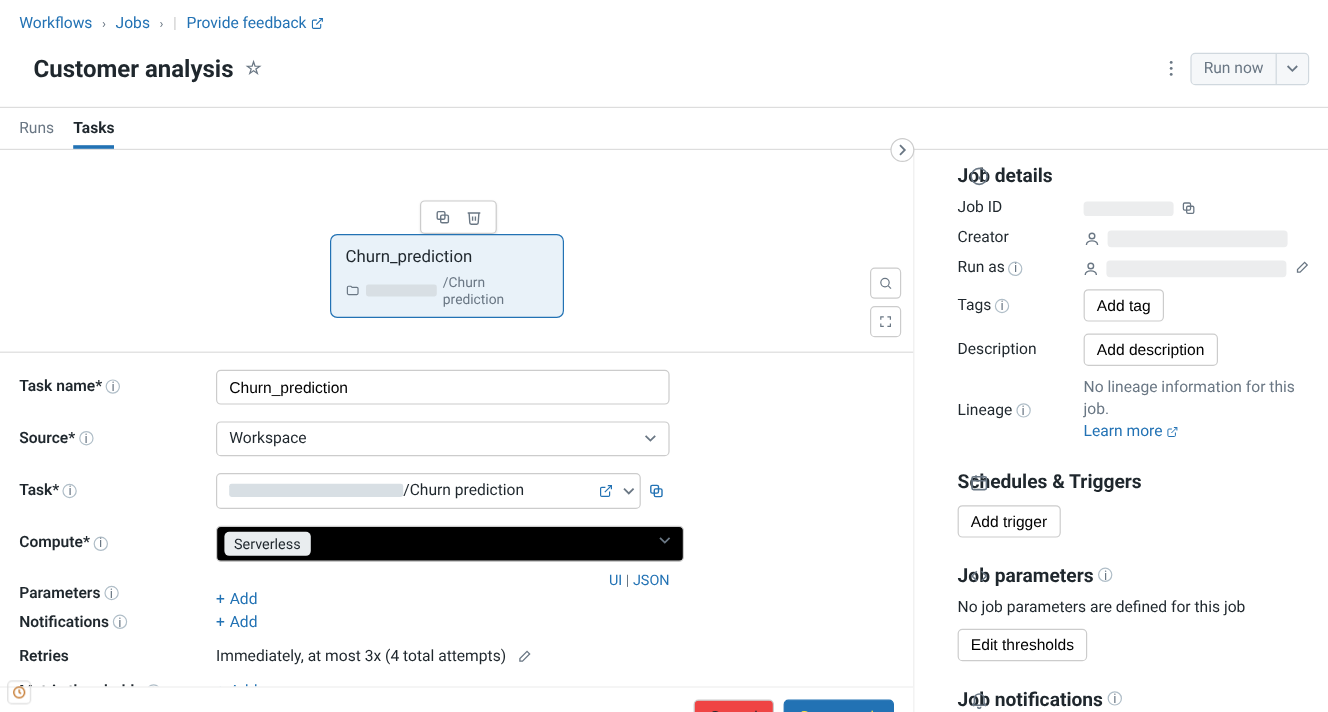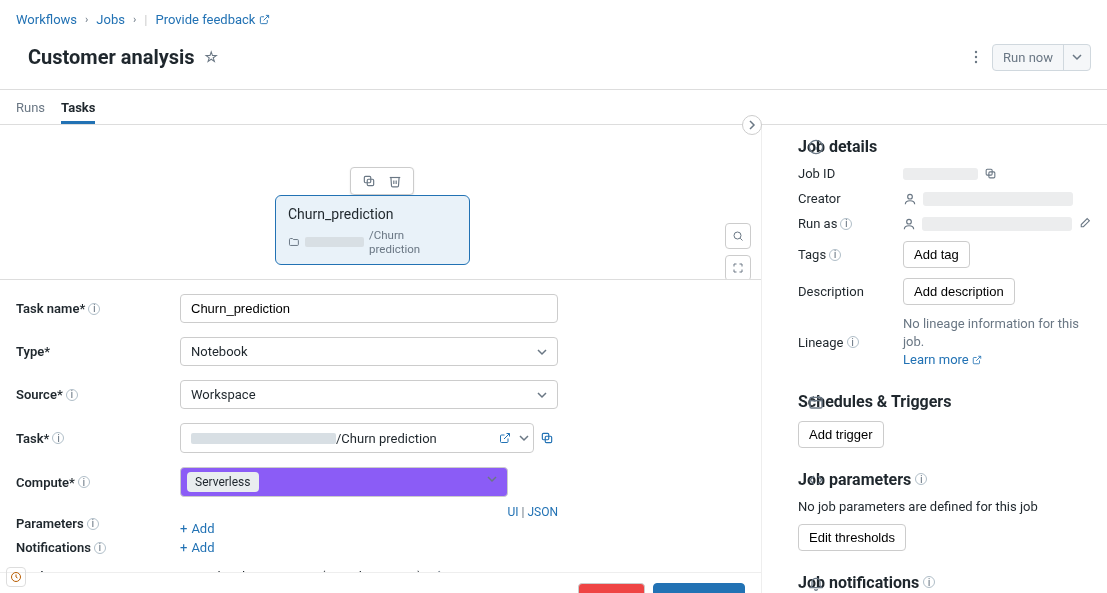--- a/index.html
+++ b/index.html
@@ -184,21 +184,21 @@
   .input, .select {
     width: 378px;
     padding: 6px 10px;
     border: 1px solid #ccc;
     border-radius: 4px;
     font-size: 13px;
     position:relative;
     background:#fff;
   }
   .select { display:flex; justify-content:space-between; align-items:center; cursor:pointer;}
-  .compute-select { background:#8b5cf6; border:none; width:328px; padding:0; display:flex;}
+  .compute-select { background:#000000; border:none; width:390px; padding:0; display:flex;}
   .compute-select .chip { background:#e9edef; border-radius:4px; padding:3px 8px; margin:4px 6px; font-size:12px;}
   .compute-select .dd-ic{ margin-left:auto; padding:6px 10px;}
   .path-row { display:flex; gap:6px; align-items:center;}
   .path-input {
     display:flex; align-items:center;
     border:1px solid #ccc; border-radius:4px;
     width:354px; padding:0 4px 0 10px;
     height:30px;
   }
   .path-input .redact-p{ background:#d8dfe4;border-radius:2px;width:145px;height:11px;}
@@ -369,31 +369,20 @@
     <div class="form-area">
       <div class="form-row">
         <div class="label">
           <span>Task name*</span>
           <span class="info-ic">i</span>
         </div>
         <input class="input" value="Churn_prediction" style="">
       </div>
       <div class="form-row">
         <div class="label">
-            <span>Type*</span>
-          </div>
-        <div class="select">
-          <span>Notebook</span>
-          <svg width="10" height="10" viewBox="0 0 10 10">
-              <path d="M1 3l4 4 4-4" stroke="#6a7784" stroke-width="1.5" fill="none"></path>
-            </svg>
-        </div>
-      </div>
-      <div class="form-row">
-        <div class="label">
           <span>Source*</span>
           <span class="info-ic">i</span>
         </div>
         <div class="select">
           <span>Workspace</span>
           <svg width="10" height="10" viewBox="0 0 10 10">
               <path d="M1 3l4 4 4-4" stroke="#6a7784" stroke-width="1.5" fill="none"></path>
             </svg>
         </div>
       </div>

